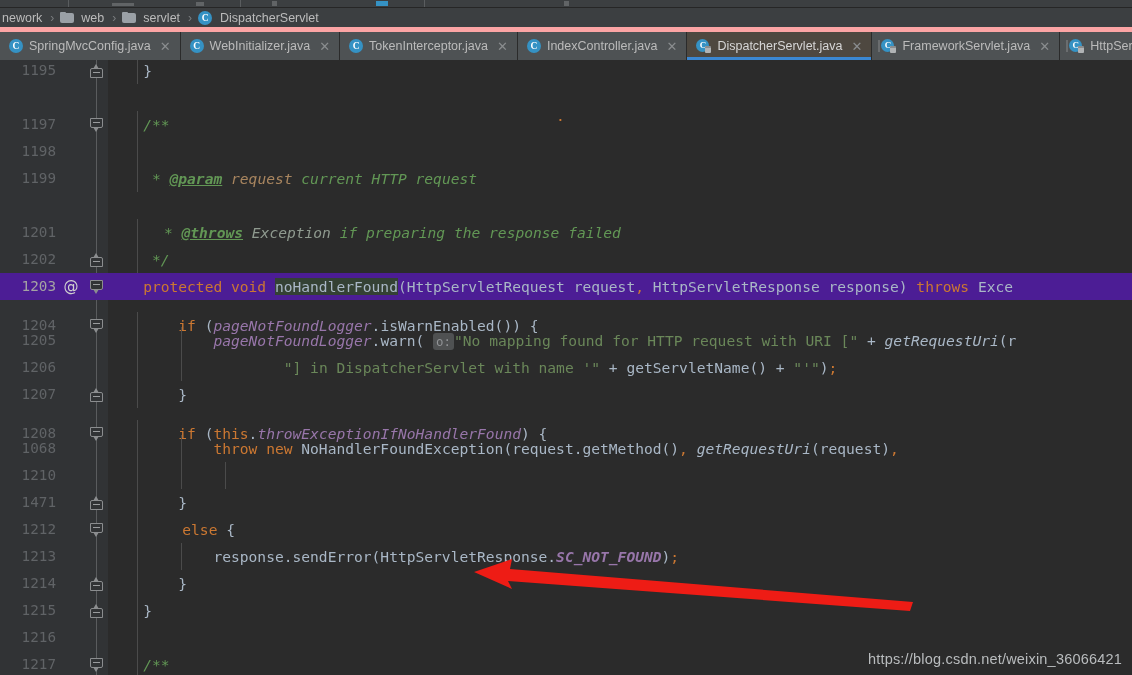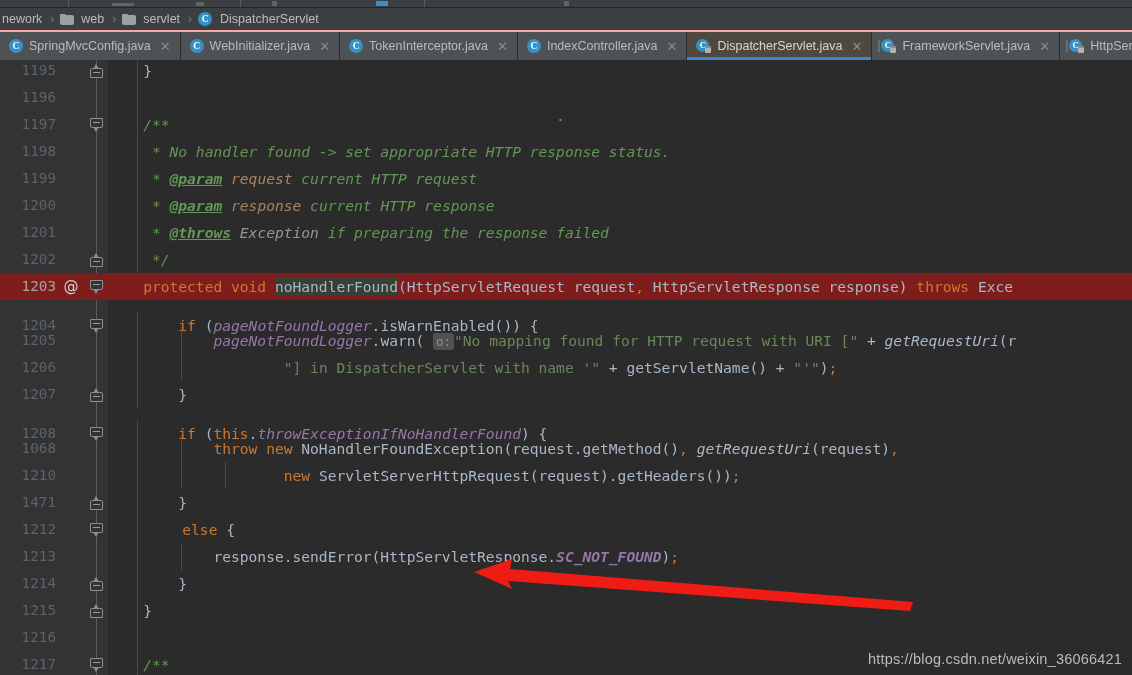--- a/index.html
+++ b/index.html
@@ -58,21 +58,21 @@
   .breadcrumb-bar {
     position: absolute;
     top: 8px; left: 0;
     width: 1132px;
     height: 24px;
     background: #3c3f41;
     display: flex;
     align-items: center;
     padding-left: 0px;
     box-sizing: border-box;
-    border-bottom: 2px solid #fca5a5;
+    border-bottom: 5px solid #fca5a5;
   }
   .crumb {
     display: flex;
     align-items: center;
     height: 24px;
     font-size: 12.5px;
     color: #bbbbbb;
     white-space: nowrap;
   }
   .crumb-label { padding: 0 2px; }
@@ -226,21 +226,21 @@
     height: 615px;
     background: #5a5c5e;
   }
 
   .row {
     position: absolute;
     left: 0;
     width: 1132px;
     height: 27px;
   }
-  .row.current { background: #7f1d1d; text-decoration: underline; }
+  .row.current { background: #4c1d95; text-decoration: underline; }
 
   .lineno {
     position: absolute;
     left: 0;
     width: 56px;
     text-align: right;
     color: #606366;
     font-size: 14.3px;
     line-height: 27px;
     font-family: "DejaVu Sans Mono", "Liberation Mono", monospace;
@@ -475,59 +475,48 @@
       <div class="lineno">1195</div>
       <div class="fold up">
           <span class="tip"></span>
           <span class="box"></span>
           <span class="minus"></span>
         </div>
       <div class="indent-guide" style="left:137px;top:0;height:27px;"></div>
       <div class="code" style="left:108px;"><span class="ident">    }</span></div>
     </div>
 
-    <div class="row" style="top:24px;">
-      <div class="lineno">1196</div>
-      <div class="indent-guide" style="left:137px;top:0;height:27px;"></div>
-      <div class="code" style="left:108px;"></div>
-    </div>
 
     <div class="row" style="top:51px;">
       <div class="lineno">1197</div>
       <div class="fold down">
           <span class="box"></span>
           <span class="minus"></span>
           <span class="tip"></span>
         </div>
       <div class="indent-guide" style="left:137px;top:0;height:27px;"></div>
       <div class="code" style="left:108px;"><span class="cmt">    /**</span></div>
     </div>
 
     <div class="row" style="top:78px;">
       <div class="lineno">1198</div>
       <div class="indent-guide" style="left:137px;top:0;height:27px;"></div>
-      <div class="code" style="left:108px;"><span class="cmt">     * No handler found -&gt; set appropriate HTTP response status.</span></div>
     </div>
 
     <div class="row" style="top:105px;">
       <div class="lineno">1199</div>
       <div class="indent-guide" style="left:137px;top:0;height:27px;"></div>
       <div class="code" style="left:108px;"><span class="cmt">     * </span><span class="tag">@param</span><span class="cmt-p"> request</span><span class="cmt"> current HTTP request</span></div>
     </div>
 
-    <div class="row" style="top:132px;">
-      <div class="lineno">1200</div>
-      <div class="indent-guide" style="left:137px;top:0;height:27px;"></div>
-      <div class="code" style="left:108px;"><span class="cmt">     * </span><span class="tag">@param</span><span class="cmt-p"> response</span><span class="cmt"> current HTTP response</span></div>
-    </div>
 
     <div class="row" style="top:159px;">
       <div class="lineno">1201</div>
       <div class="indent-guide" style="left:137px;top:0;height:27px;"></div>
-      <div class="code" style="left:108px;text-align:right;"><span class="cmt">     * </span><span class="tag">@throws</span><span class="cmt-b"> Exception</span><span class="cmt"> if preparing the response failed</span></div>
+      <div class="code" style="left:120px;text-align:right;"><span class="cmt">     * </span><span class="tag">@throws</span><span class="cmt-b"> Exception</span><span class="cmt"> if preparing the response failed</span></div>
     </div>
 
     <div class="row" style="top:186px;">
       <div class="lineno">1202</div>
       <div class="fold up">
           <span class="tip"></span>
           <span class="box"></span>
           <span class="minus"></span>
         </div>
       <div class="indent-guide" style="left:137px;top:0;height:27px;"></div>
@@ -597,21 +586,20 @@
       <div class="indent-guide" style="left:137px;top:0;height:27px;"></div>
       <div class="indent-guide" style="left:181px;top:0;height:27px;"></div>
       <div class="code" style="left:108px;"><span class="kw">            throw new </span><span class="ident">NoHandlerFoundException(request.getMethod()</span><span class="kw">,</span><span class="ident"> </span><span class="ident" style="font-style:italic;">getRequestUri</span><span class="ident">(request)</span><span class="kw">,</span></div>
     </div>
 
     <div class="row" style="top:402px;">
       <div class="lineno">1210</div>
       <div class="indent-guide" style="left:137px;top:0;height:27px;"></div>
       <div class="indent-guide" style="left:181px;top:0;height:27px;"></div>
       <div class="indent-guide" style="left:225px;top:0;height:27px;"></div>
-      <div class="code" style="left:108px;"><span class="kw">                    new </span><span class="ident">ServletServerHttpRequest(request).getHeaders())</span><span class="kw">;</span></div>
     </div>
 
     <div class="row" style="top:429px;">
       <div class="lineno">1471</div>
       <div class="fold up">
           <span class="tip"></span>
           <span class="box"></span>
           <span class="minus"></span>
         </div>
       <div class="indent-guide" style="left:137px;top:0;height:27px;"></div>

